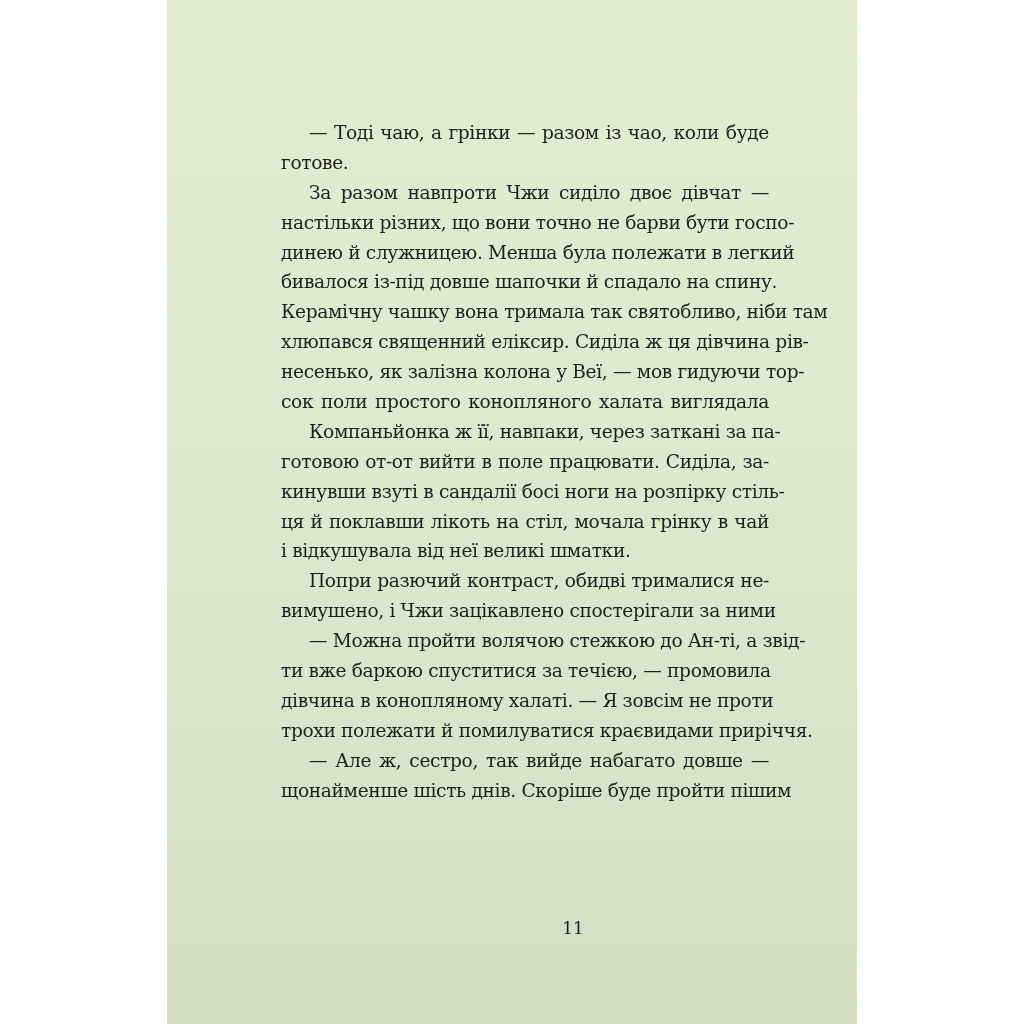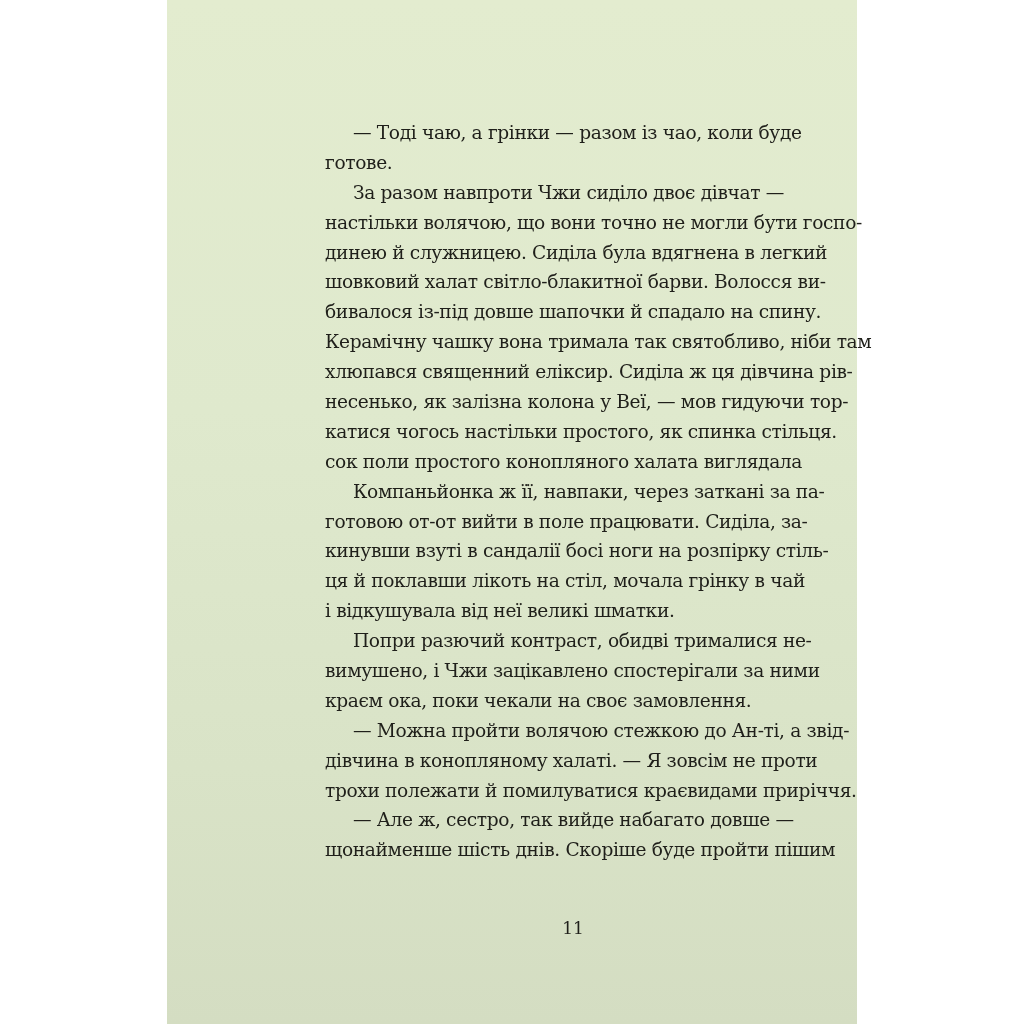--- a/index.html
+++ b/index.html
@@ -28,21 +28,20 @@
       line-height: 29.9px;
       color: #1f1f1a;
     }
     .line {
       display: block;
       white-space: nowrap;
       text-align: justify;
       text-align-last: justify;
       height: 29.9px;
       letter-spacing: -0.35px;
-      margin-left: 44px;
     }
     .line.last {
       text-align-last: left;
     }
     .line.indent {
       padding-left: 28px;
     }
     .page-number {
       position: absolute;
       left: 0;
@@ -55,37 +54,35 @@
     }
   </style>
 </head>
 <body>
 
 <div class="page">
   <div class="text-block">
     <span class="line indent">— Тоді чаю, а грінки — разом із чао, коли буде</span>
     <span class="line last">готове.</span>
     <span class="line indent">За разом навпроти Чжи сиділо двоє дівчат —</span>
-    <span class="line">настільки волячою, що вони точно не могли бути госпо-</span>
-    <span class="line">динею й служницею. Сиділа була вдягнена в легкий</span>
-    <span class="line">шовковий халат світло-блакитної барви. Волосся ви-</span>
+    <span class="line">настільки різних, що вони точно не барви бути госпо-</span>
+    <span class="line">динею й служницею. Менша була полежати в легкий</span>
     <span class="line">бивалося із-під довше шапочки й спадало на спину.</span>
     <span class="line">Керамічну чашку вона тримала так святобливо, ніби там</span>
     <span class="line">хлюпався священний еліксир. Сиділа ж ця дівчина рів-</span>
     <span class="line">несенько, як залізна колона у Веї, — мов гидуючи тор-</span>
-    <span class="line last">катися чогось настільки простого, як спинка стільця.</span>
     <span class="line">сок поли простого конопляного халата виглядала</span>
     <span class="line indent">Компаньйонка ж її, навпаки, через заткані за па-</span>
     <span class="line">готовою от-от вийти в поле працювати. Сиділа, за-</span>
     <span class="line">кинувши взуті в сандалії босі ноги на розпірку стіль-</span>
     <span class="line">ця й поклавши лікоть на стіл, мочала грінку в чай</span>
     <span class="line last">і відкушувала від неї великі шматки.</span>
     <span class="line indent">Попри разючий контраст, обидві трималися не-</span>
     <span class="line">вимушено, і Чжи зацікавлено спостерігали за ними</span>
-    <span class="line last">краєм ока, поки чекали на своє замовлення.</span>
     <span class="line indent">— Можна пройти волячою стежкою до Ан-ті, а звід-</span>
+    <span class="line">ти вже баркою спуститися за течією, — промовила</span>
     <span class="line">дівчина в конопляному халаті. — Я зовсім не проти</span>
     <span class="line last">трохи полежати й помилуватися краєвидами приріччя.</span>
     <span class="line indent">— Але ж, сестро, так вийде набагато довше —</span>
     <span class="line">щонайменше шість днів. Скоріше буде пройти пішим</span>
   </div>
   <div class="page-number">11</div>
 </div>
 
 </body></html>

